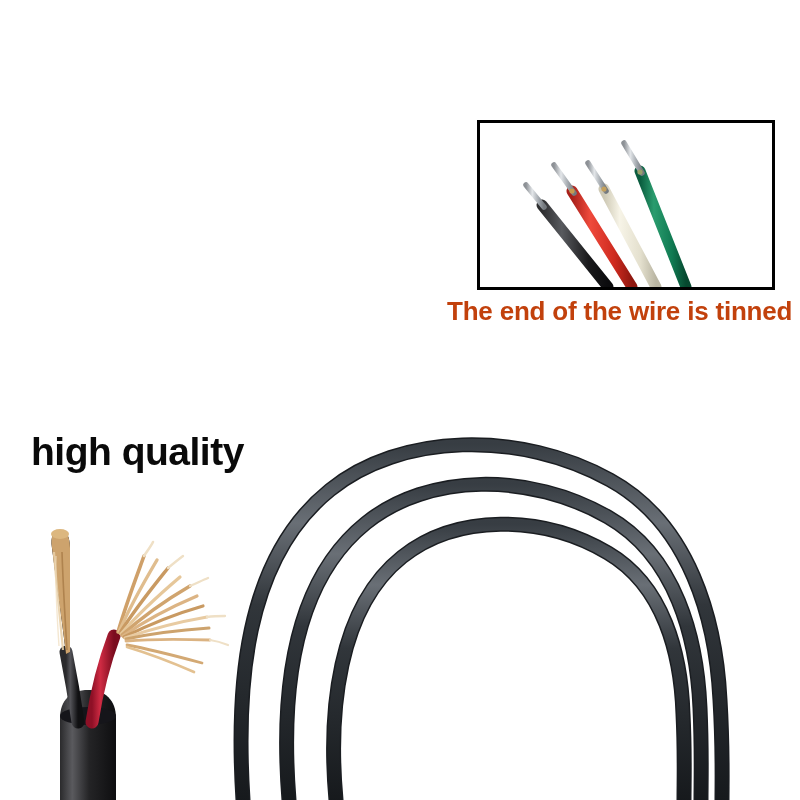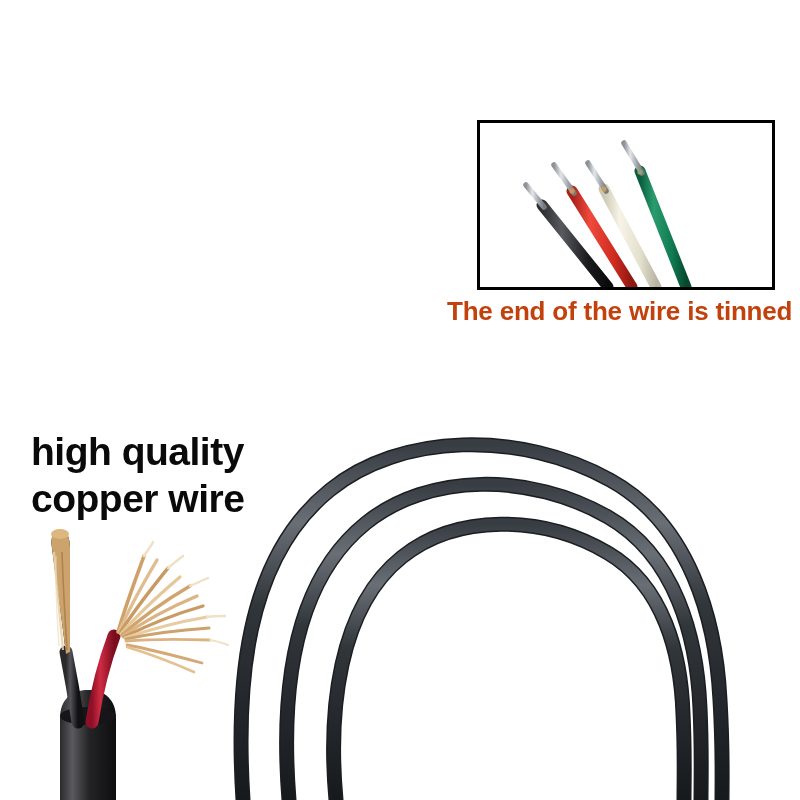--- a/index.html
+++ b/index.html
@@ -233,15 +233,14 @@
         <path d="M 160 48 L 206 164" stroke="url(#wGreen)" stroke-width="11" stroke-linecap="round" fill="none"></path>
         <path d="M 144 20 L 162 50" stroke="url(#tipGrad)" stroke-width="5.5" stroke-linecap="round" fill="none"></path>
         <circle cx="160" cy="49" r="2.6" fill="#9aa06a"></circle>
       </g>
     </svg>
   </div>
 
   <div id="inset-caption">The end of the wire is tinned</div>
 
   <div class="big-label" id="label-high-quality">high quality</div>
-  <div class="big-label" id="label-copper-wire">copper wire</div>
 
 </div>
 
 </body></html>

